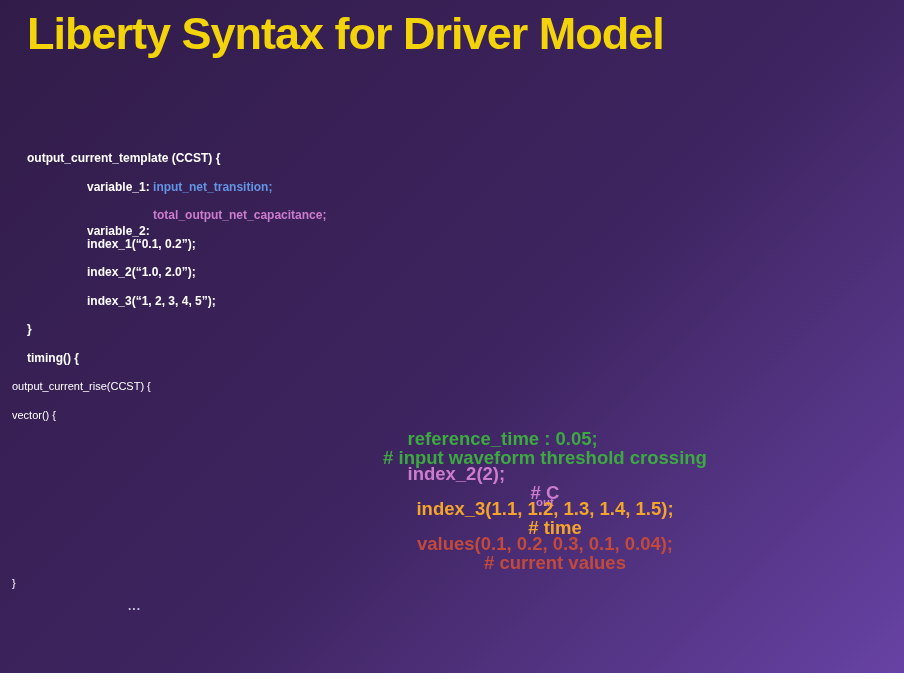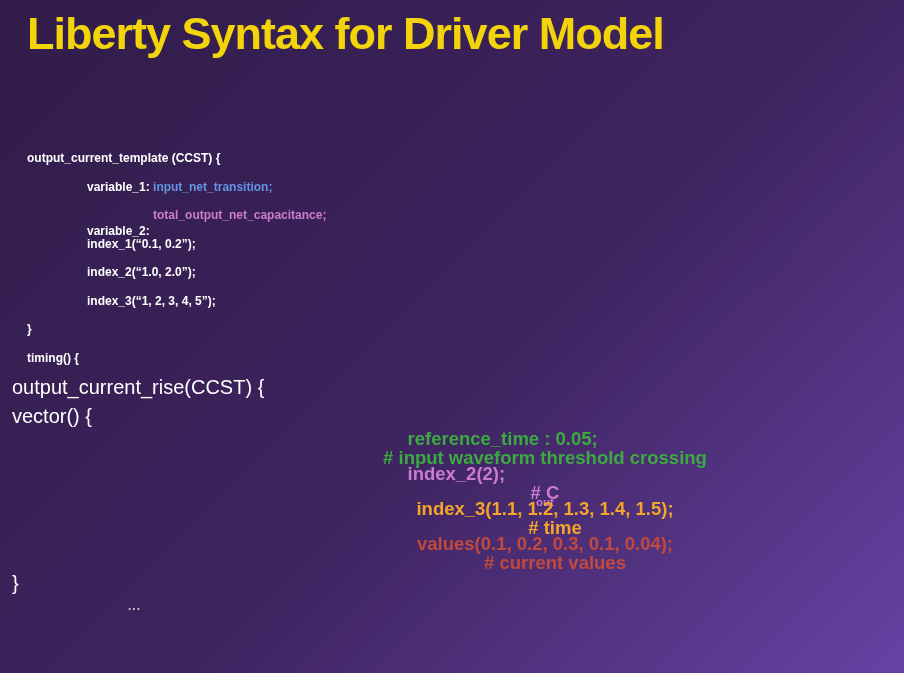--- a/index.html
+++ b/index.html
@@ -39,21 +39,21 @@
   .h285 { height: 28.5px; }
   .h29  { height: 29px; }
   .h35  { height: 35px; flex-direction: column; }
   .h26  { height: 26px; }
   .h20  { height: 20px; }
   .i0 { padding-left: 27px; }
   .i1 { padding-left: 87px; }
   .i2 { padding-left: 79px; }
   .i3 { padding-left: 128px; }
   .i4 { padding-left: 186px; }
-  .reg { font-weight: normal; font-size: 20px; padding-left: 12px; }
+  .reg { font-weight: normal; font-size: 11px; padding-left: 12px; }
   .big { font-size: 18.5px; }
   .code-col { display: inline-block; min-width: 275px; }
   .gap { margin-left: 20px; }
   .dots { font-size: 12px; letter-spacing: 1px; }
   sub { font-size: 0.62em; line-height: 0; }
 </style>
 </head>
 <body>
 
 <div class="slide">

